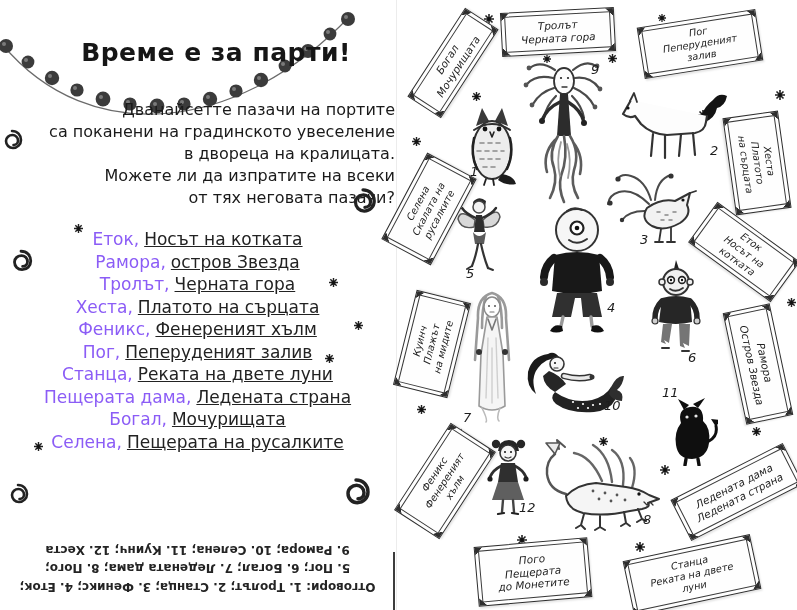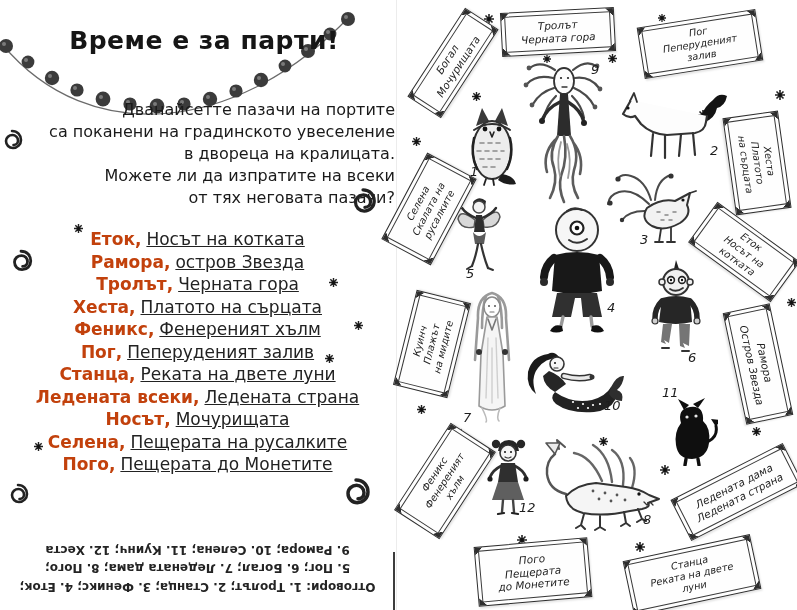--- a/index.html
+++ b/index.html
@@ -3,28 +3,28 @@
 <meta charset="utf-8">
 <style>
   html,body{margin:0;padding:0;}
   body{width:797px;height:610px;overflow:hidden;background:#fff;
        font-family:"DejaVu Sans","Liberation Sans",sans-serif;color:#1c1c1c;}
   .sheet{position:absolute;left:0;top:0;width:797px;height:610px;background:#fff;}
   .gutter{position:absolute;left:396px;top:0;width:1px;height:610px;background:#ececec;}
   .gutter-dark{position:absolute;left:393px;top:552px;width:2px;height:58px;background:#3c3c3c;}
 
   
-  .title{position:absolute;left:40px;top:22px;width:320px;margin:4px;text-align:center;
+  .title{position:absolute;left:40px;top:22px;width:320px;margin:16px;text-align:center;
          font-size:25px;font-weight:bold;letter-spacing:0.5px;color:#161616;}
   .garland{position:absolute;left:0;top:0;width:395px;height:130px;}
   .intro{position:absolute;left:0;top:99px;width:395px;text-align:right;
          font-size:16px;line-height:22px;color:#1a1a1a;}
   .guest-list{position:absolute;left:0;top:228px;width:395px;text-align:center;
               font-size:17px;line-height:22.5px;}
-  .guard .gname{font-weight:bold;margin-right:5px;color:#c2410c;}
+  .guard .gname{font-weight:normal;margin-right:5px;color:#8b5cf6;}
   .guard .gplace{color:#222;text-decoration:underline;}
   .answers{position:absolute;left:10px;top:540px;width:375px;text-align:center;
            transform:rotate(180deg);font-size:12px;font-weight:bold;line-height:1.55;color:#242424;}
 
   
   .spiral{position:absolute;}
   .fdot{position:absolute;}
 
   
   .card{position:absolute;z-index:3;background:#fefefe;border:1.6px solid #2e2e2e;
@@ -101,24 +101,23 @@
     </div>
 
     <div class="guest-list">
       <div class="guard"><b class="gname">Еток,</b><span class="gplace">Носът на котката</span></div>
       <div class="guard"><b class="gname">Рамора,</b><span class="gplace">остров Звезда</span></div>
       <div class="guard"><b class="gname">Тролът,</b><span class="gplace">Черната гора</span></div>
       <div class="guard"><b class="gname">Хеста,</b><span class="gplace">Платото на сърцата</span></div>
       <div class="guard"><b class="gname">Феникс,</b><span class="gplace">Фенереният хълм</span></div>
       <div class="guard"><b class="gname">Пог,</b><span class="gplace">Пеперуденият залив</span></div>
       <div class="guard"><b class="gname">Станца,</b><span class="gplace">Реката на двете луни</span></div>
-      <div class="guard"><b class="gname">Ледената всеки,</b><span class="gplace">Ледената страна</span></div>
-      <div class="guard"><b class="gname">Носът,</b><span class="gplace">Мочурищата</span></div>
+      <div class="guard"><b class="gname">Пещерата дама,</b><span class="gplace">Ледената страна</span></div>
+      <div class="guard"><b class="gname">Богал,</b><span class="gplace">Мочурищата</span></div>
       <div class="guard"><b class="gname">Селена,</b><span class="gplace">Пещерата на русалките</span></div>
-      <div class="guard"><b class="gname">Пого,</b><span class="gplace">Пещерата до Монетите</span></div>
     </div>
 
     <div class="answers">
       <div>Отговори: 1. Тролът; 2. Станца; 3. Феникс; 4. Еток;</div>
       <div>5. Пог; 6. Богал; 7. Ледената дама; 8. Пого;</div>
       <div>9. Рамора; 10. Селена; 11. Куинч; 12. Хеста</div>
     </div>
 
     <svg class="spiral" style="left:0px;top:128px;width:24px;height:24px;" viewBox="0 0 24 24">
         <path d="M12 3 C17.5 3 21 7 21 12 C21 16.5 17.5 20 13 20 C9 20 6 17 6 13 C6 9.5 9 7 12.5 7 C15.5 7 18 9.5 18 12.5 C18 15 16 17 13.5 17" fill="none" stroke="#222" stroke-width="2.6" stroke-linecap="round"></path>

